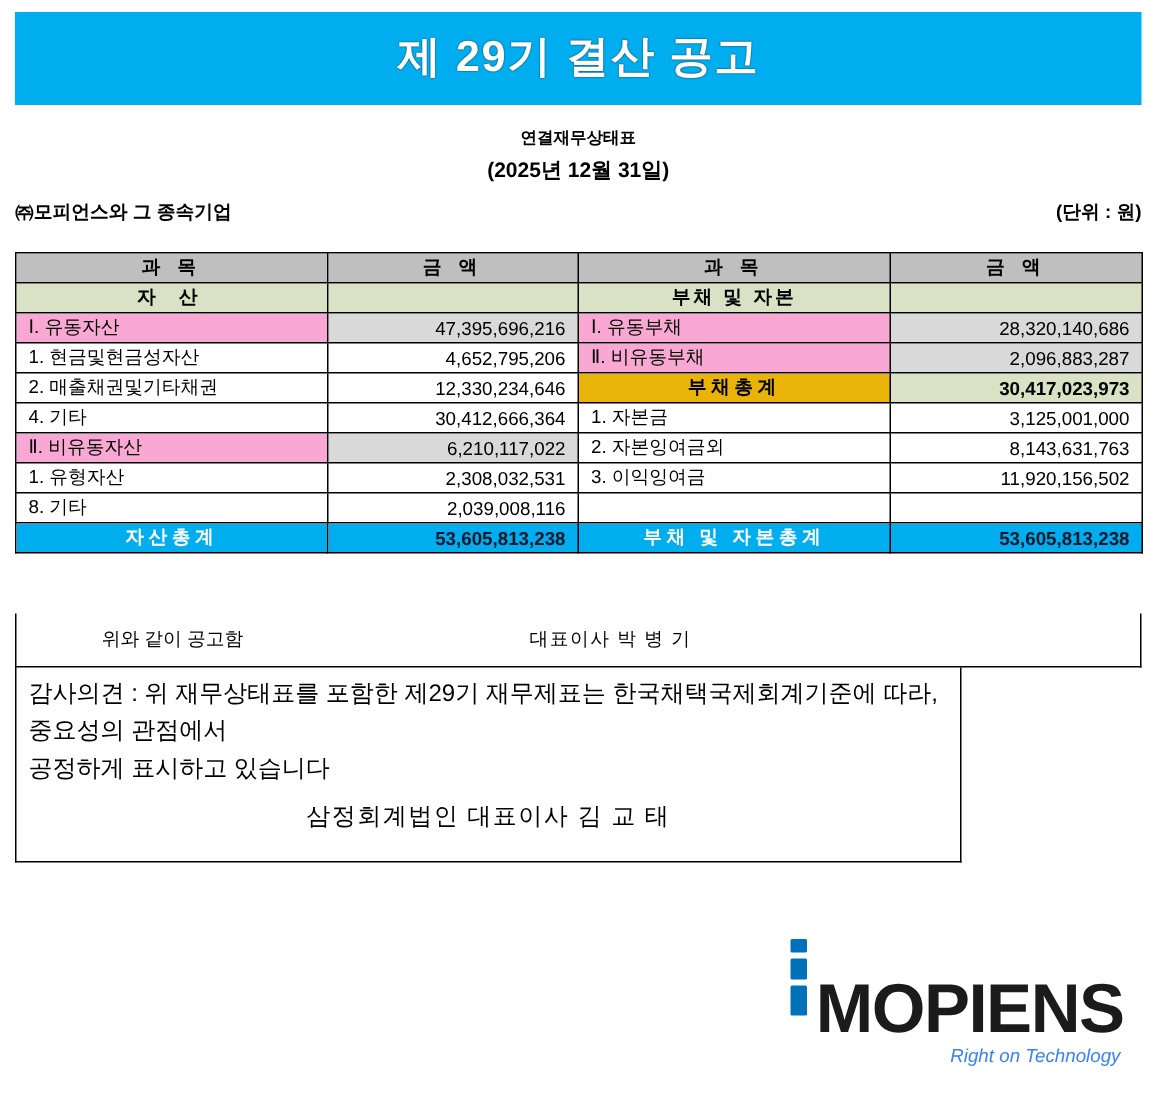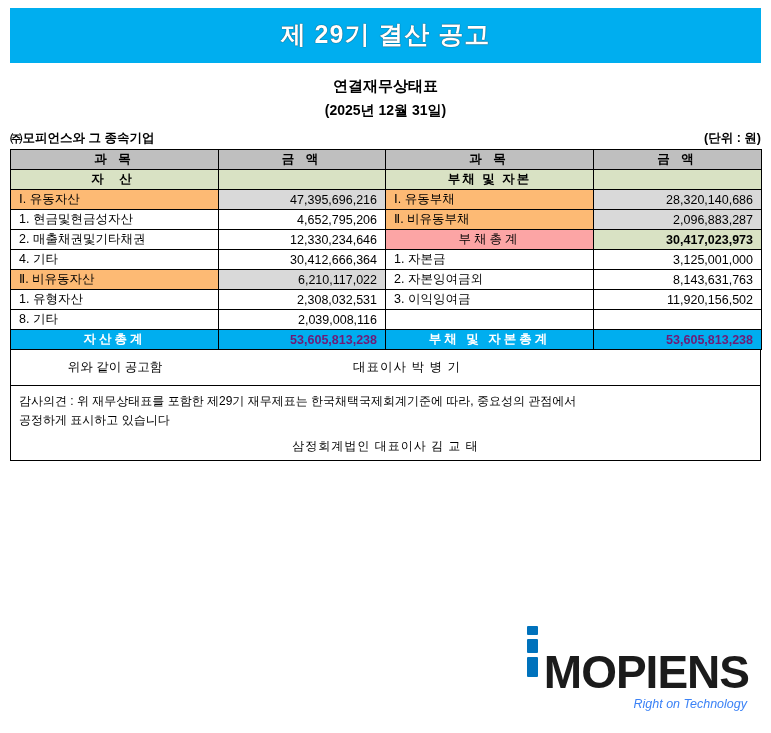--- a/index.html
+++ b/index.html
@@ -18,46 +18,46 @@
     position: relative;
     width: 771px;
     height: 733px;
     box-sizing: border-box;
     padding: 8px 10px 0 10px;
   }
   .title-bar {
     background: #00AEEF;
     text-align: center;
     padding: 10px 0 12px 0;
-    font-size: 25px;
+    font-size: 29px;
     font-weight: bold;
     letter-spacing: 1px;
     color: #ffffff;
     text-shadow: 0 0 1px #000;
   }
   .subtitle {
     text-align: center;
-    font-size: 15px;
+    font-size: 11px;
     font-weight: bold;
     margin-top: 14px;
   }
   .subtitle2 {
     text-align: center;
     font-size: 14px;
     font-weight: bold;
     margin-top: 6px;
   }
   .meta-row {
     display: flex;
     justify-content: space-between;
     align-items: flex-end;
     font-size: 12.5px;
     font-weight: bold;
     margin-top: 10px;
-    padding-bottom: 2px;
+    padding-bottom: 18px;
   }
   table.fs {
     border-collapse: collapse;
     width: 751px;
     table-layout: fixed;
     font-size: 12.5px;
   }
   table.fs td {
     border: 1px solid #000;
     padding: 0 8px;
@@ -87,80 +87,81 @@
   .sec-plain {
     background: #D9E2C4;
     text-align: center;
     font-weight: bold;
     letter-spacing: 2px;
   }
   .sec-blank {
     background: #D9E2C4;
   }
   .grp {
-    background: #fdba74;
+    background: #f9a8d4;
     font-weight: normal;
   }
   .grp-num {
     background: #D9D9D9;
     text-align: right;
   }
   .subtot {
-    background: #fca5a5;
-    text-align: center;
-    font-weight: normal;
+    background: #eab308;
+    text-align: center;
+    font-weight: bold;
     letter-spacing: 3px;
   }
   .subtot-num {
     background: #D9E2C4;
     text-align: right;
     font-weight: bold;
   }
   .num {
     text-align: right;
   }
   .total {
     background: #00AEEF;
     color: #ffffff;
     text-align: center;
     font-weight: bold;
     letter-spacing: 3px;
     margin-top: 28px;
   }
   .total-num {
     background: #00AEEF;
-    color: #701a75;
+    color: #0f172a;
     text-align: right;
     font-weight: bold;
   }
   .indent1 { padding-left: 12px; }
 
   .notice-row {
     display: flex;
     font-size: 12.5px;
     padding: 9px 0 9px 0;
     border-left: 1px solid #000;
     border-right: 1px solid #000;
     border-bottom: 1px solid #000;
     width: 751px;
     box-sizing: border-box;
+    margin-top: 40px;
   }
   .notice-row > div { text-align: center; }
   .nr-1 { width: 208px; }
   .nr-2 { width: 167px; }
   .nr-3 { width: 376px; letter-spacing: 1px; }
 
   .audit {
-    width: 751px;
+    width: 631px;
     box-sizing: border-box;
     border-left: 1px solid #000;
     border-right: 1px solid #000;
     border-bottom: 1px solid #000;
-    font-size: 12px;
-    padding: 6px 8px 4px 8px;
+    font-size: 16px;
+    padding: 6px 8px 16px 8px;
     line-height: 1.55;
   }
   .audit .center {
     text-align: center;
     margin-top: 8px;
     letter-spacing: 1px;
   }
 
   .logo-wrap {
     position: absolute;

